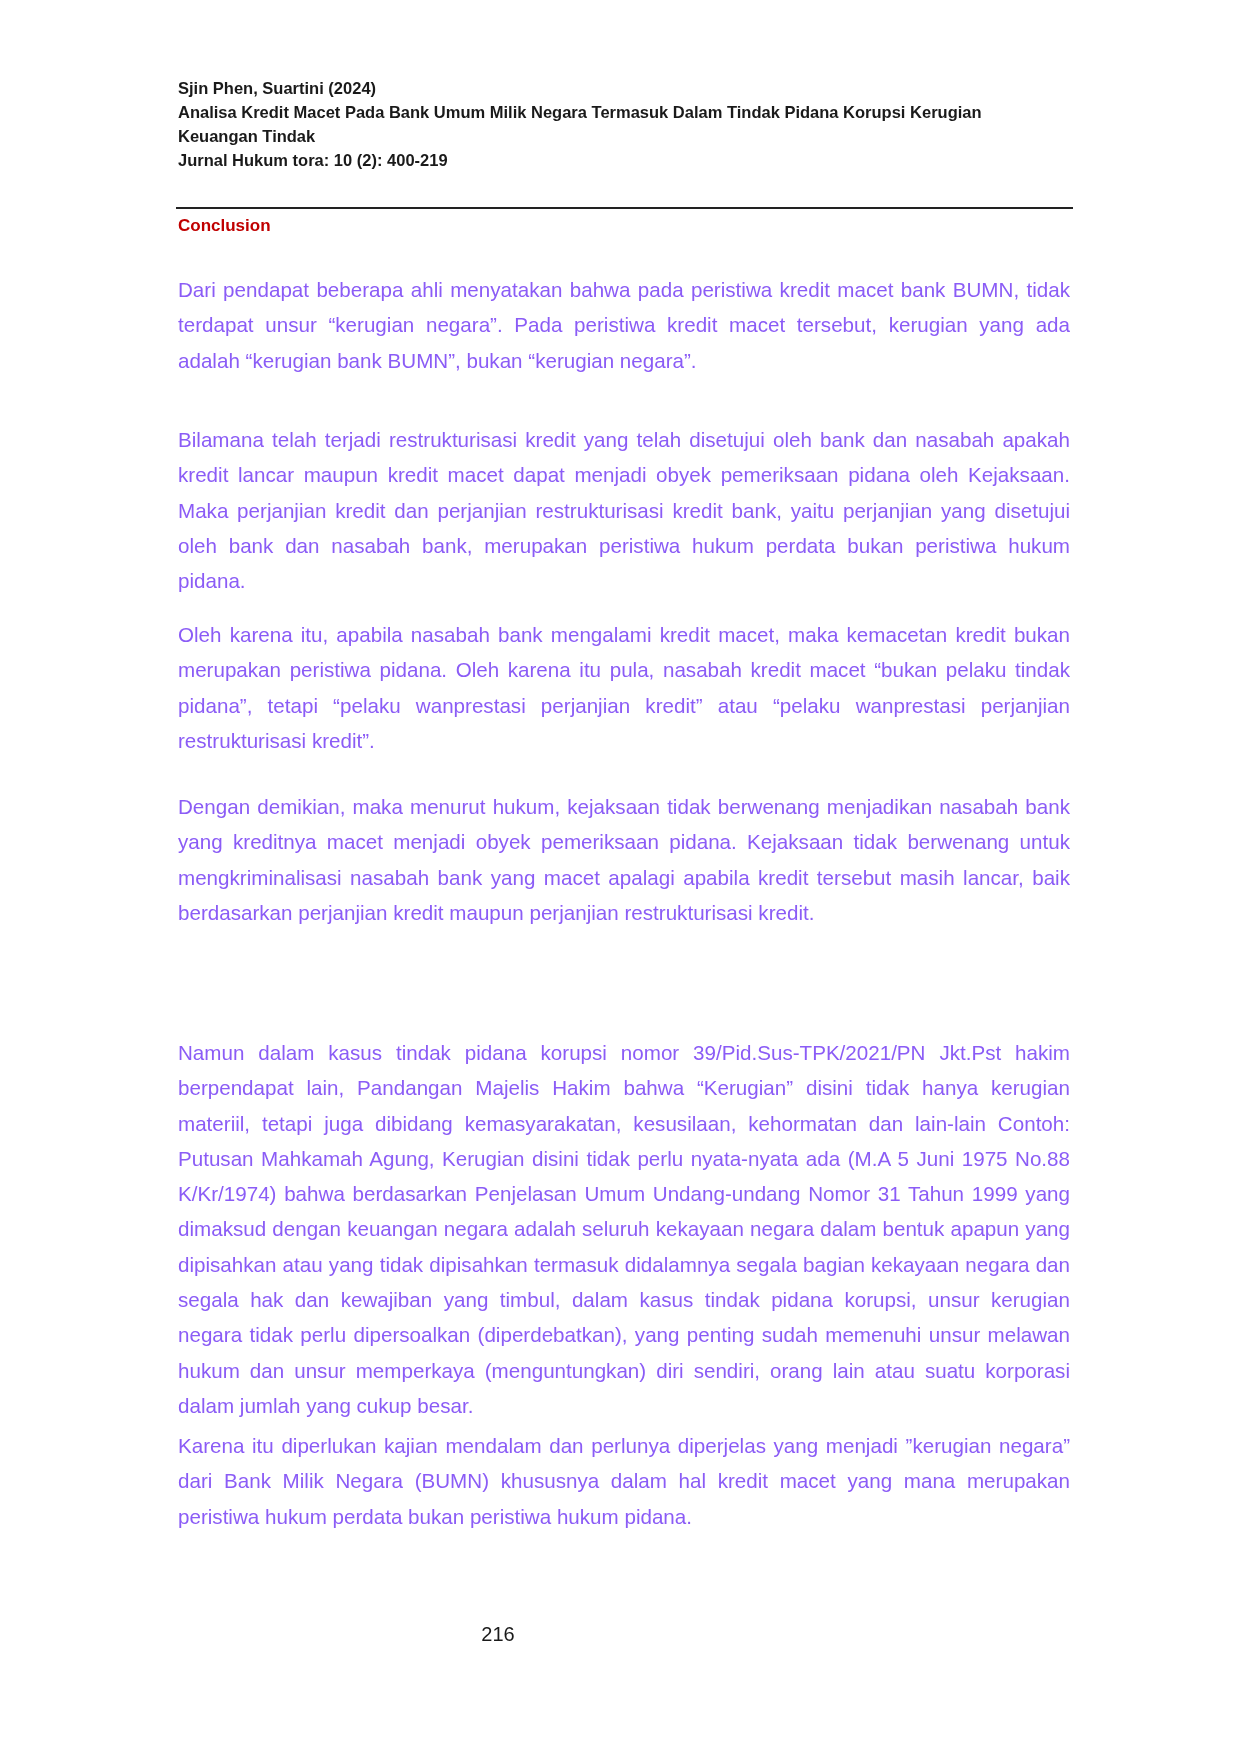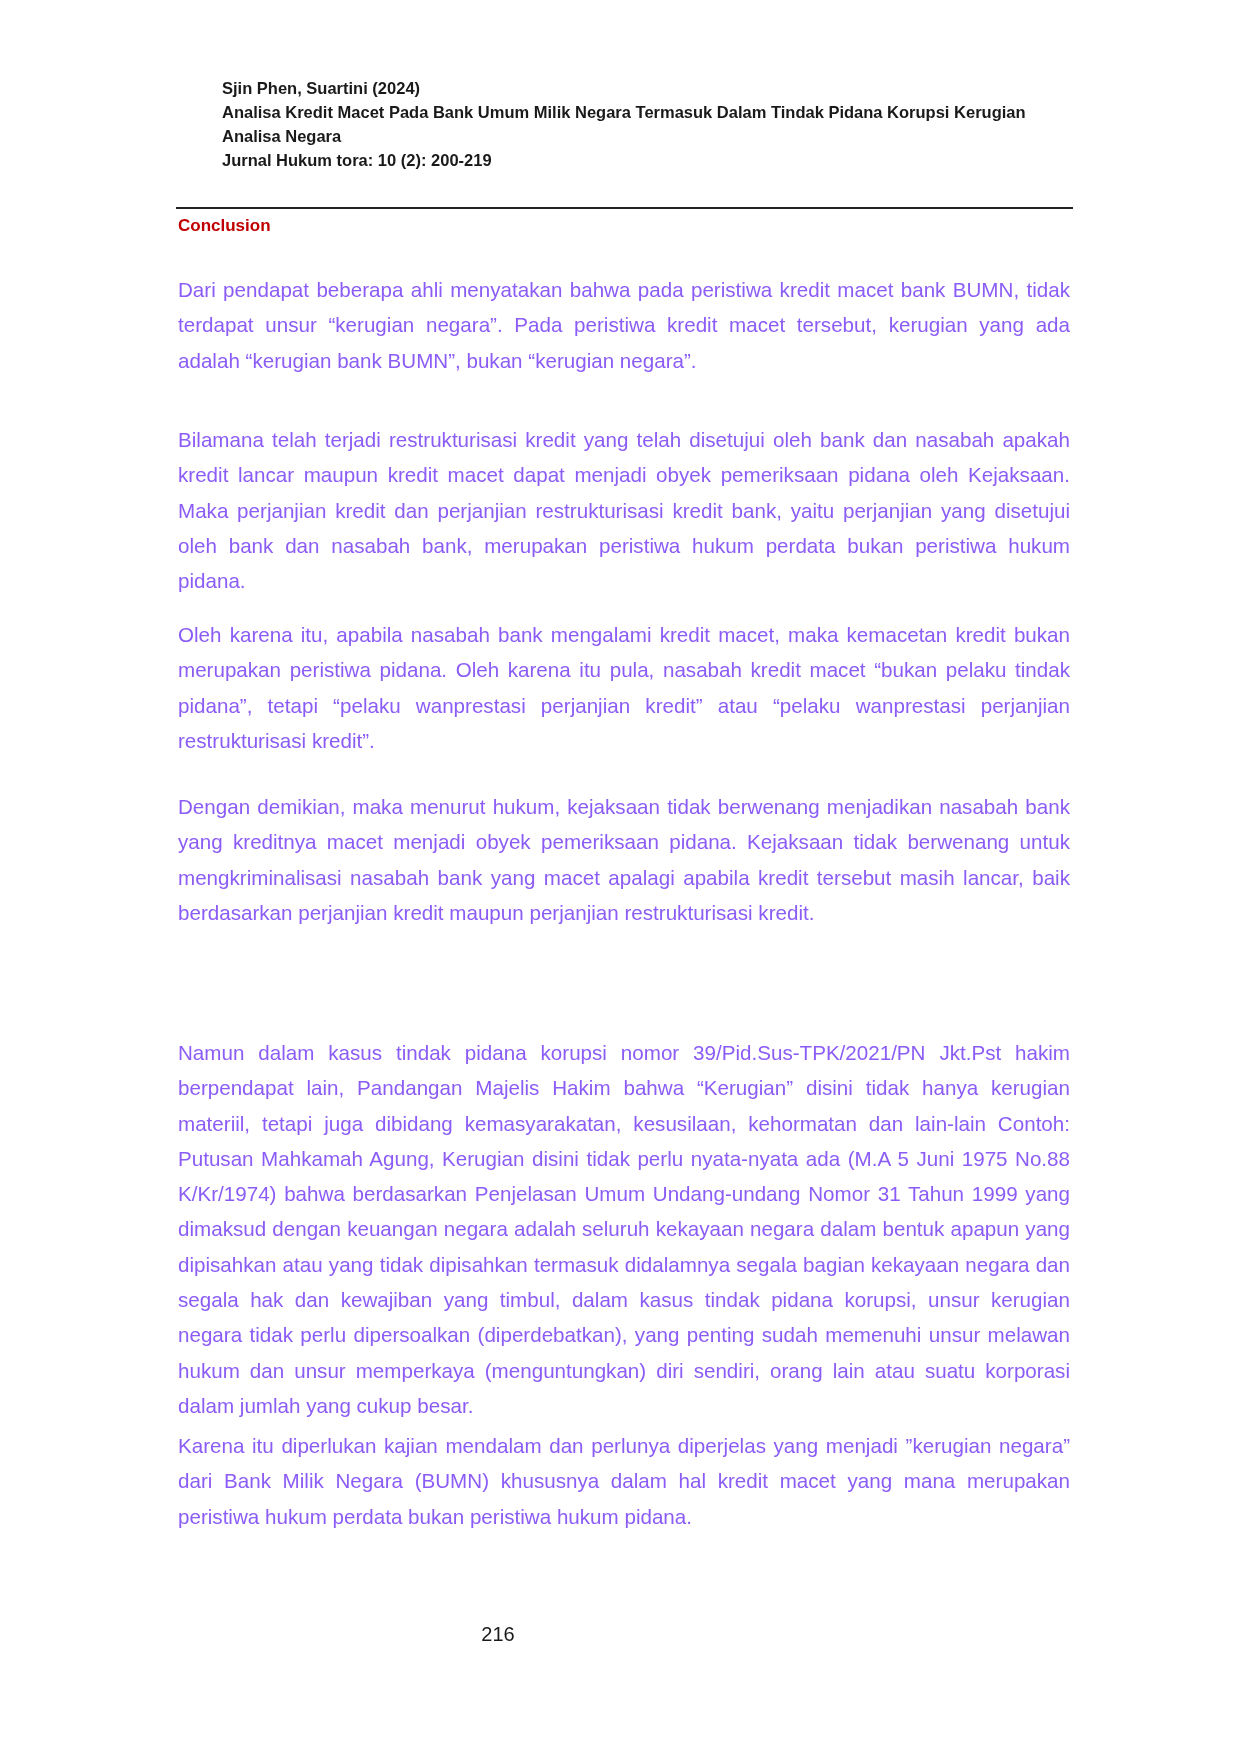--- a/index.html
+++ b/index.html
@@ -23,21 +23,20 @@
     }
     .running-head {
       position: absolute;
       left: 178px;
       top: 76px;
       width: 900px;
       font-weight: bold;
       font-size: 16.5px;
       line-height: 24px;
       color: #1a1a1a;
-      margin-left: 44px;
     }
     .running-head div { white-space: nowrap; }
     .head-rule {
       position: absolute;
       left: 176px;
       top: 207px;
       width: 897px;
       height: 0;
       border-top: 2px solid #222222;
     }
@@ -78,22 +77,22 @@
     }
   </style>
 </head>
 <body>
 
 <div class="page">
 
   <div class="running-head">
     <div>Sjin Phen, Suartini (2024)</div>
     <div>Analisa Kredit Macet Pada Bank Umum Milik Negara Termasuk Dalam Tindak Pidana Korupsi Kerugian</div>
-    <div>Analisa Negara</div>
-    <div>Jurnal Hukum tora: 10 (2): 200-219</div>
+    <div>Keuangan Tindak</div>
+    <div>Jurnal Hukum tora: 10 (2): 400-219</div>
   </div>
 
   <div class="head-rule"></div>
 
   <div class="section-title" style="color: rgb(192, 0, 0);">Conclusion</div>
 
   <p class="body-text p1">Dari pendapat beberapa ahli menyatakan bahwa pada peristiwa kredit macet bank BUMN, tidak terdapat unsur “kerugian negara”. Pada peristiwa kredit macet tersebut, kerugian yang ada adalah “kerugian bank BUMN”, bukan “kerugian negara”.</p>
   <p class="body-text p2">Bilamana telah terjadi restrukturisasi kredit yang telah disetujui oleh bank dan nasabah apakah kredit lancar maupun kredit macet dapat menjadi obyek pemeriksaan pidana oleh Kejaksaan. Maka perjanjian kredit dan perjanjian restrukturisasi kredit bank, yaitu perjanjian yang disetujui oleh bank dan nasabah bank, merupakan peristiwa hukum perdata bukan peristiwa hukum pidana.</p>
   <p class="body-text p3">Oleh karena itu, apabila nasabah bank mengalami kredit macet, maka kemacetan kredit bukan merupakan peristiwa pidana. Oleh karena itu pula, nasabah kredit macet “bukan pelaku tindak pidana”, tetapi “pelaku wanprestasi perjanjian kredit” atau “pelaku wanprestasi perjanjian restrukturisasi kredit”.</p>
   <p class="body-text p4">Dengan demikian, maka menurut hukum, kejaksaan tidak berwenang menjadikan nasabah bank yang kreditnya macet menjadi obyek pemeriksaan pidana. Kejaksaan tidak berwenang untuk mengkriminalisasi nasabah bank yang macet apalagi apabila kredit tersebut masih lancar, baik berdasarkan perjanjian kredit maupun perjanjian restrukturisasi kredit.</p>

